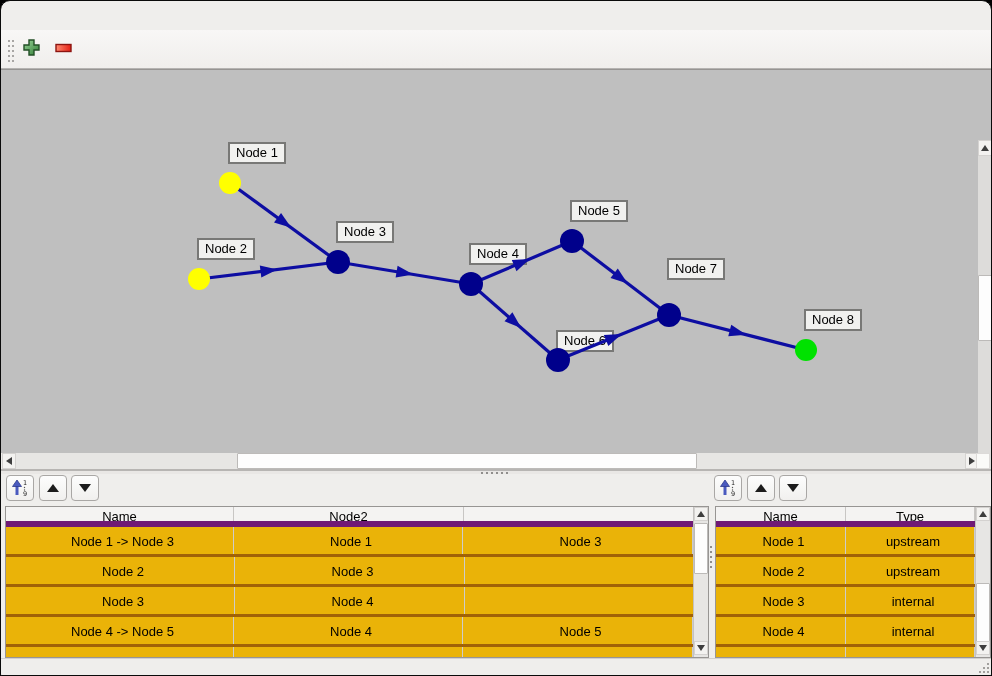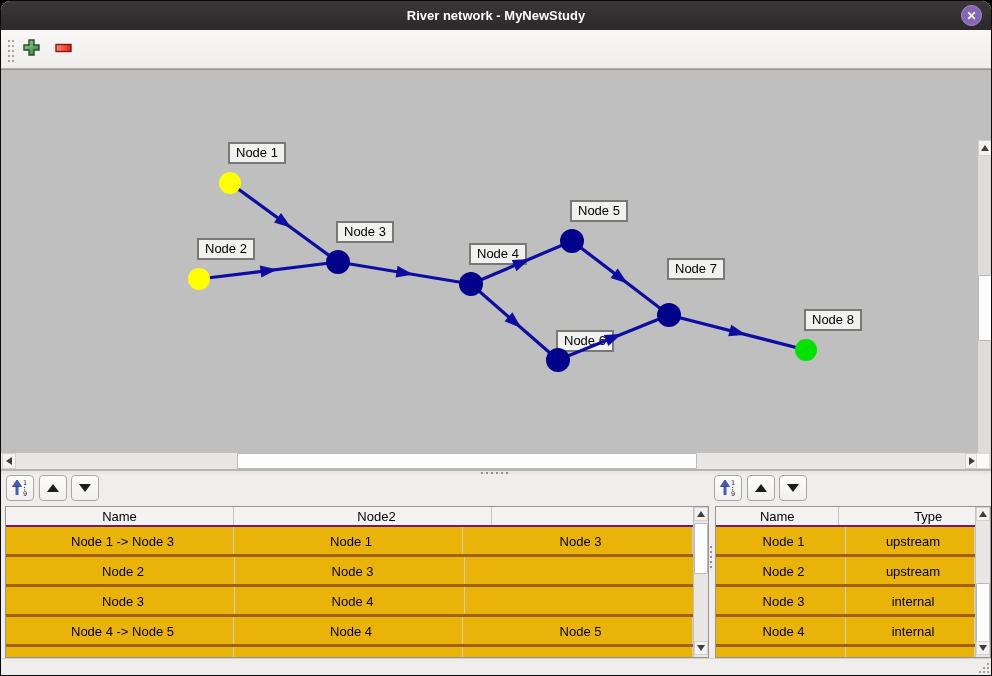--- a/index.html
+++ b/index.html
@@ -56,21 +56,21 @@
   
   .bottom { position:absolute; left:0; top:473px; width:992px; height:184px; background:#efeeec; }
   .sm-btn { position:absolute; top:1px; width:28px; height:26px; background:linear-gradient(#fdfdfd,#f1f0ee); border:1px solid #a9a7a5; border-radius:4px; cursor:pointer; display:flex; align-items:center; justify-content:center; padding:0; }
   .sm-btn .tri.up { border-left:6px solid transparent; border-right:6px solid transparent; border-bottom:8px solid #1c1c1c; }
   .sm-btn .tri.down { border-left:6px solid transparent; border-right:6px solid transparent; border-top:8px solid #1c1c1c; }
 
   
   .tframe { position:absolute; top:32px; background:#fff; border:1px solid #979593; height:152px; overflow:hidden; }
   .t-branches { left:4px; width:704px; }
   .t-nodes { left:714px; width:276px; }
-  .thead { display:flex; height:20px; background:#f4f3f2; border-bottom:2px solid #701a75;gap:28px; }
+  .thead { display:flex; height:20px; background:#f4f3f2; border-bottom:6px solid #701a75; }
   .th { font-size:13px; color:#000; text-align:center; line-height:19px; border-right:1px solid #c8c6c4; overflow:hidden; }
   .trow { display:flex; height:30px; border-bottom:3px solid #a16207; background:#eab308;text-align:center; }
   .td { font-size:13px; color:#000; padding:7px 0 0 6px; border-right:1px solid #cecccb; white-space:nowrap; overflow:hidden; }
   .t-branches .c0 { width:228px; } .t-branches .c1 { width:229px; } .t-branches .c2 { width:230px; }
   .t-nodes .c0 { width:130px; } .t-nodes .c1 { width:129px; }
   .tsb { position:absolute; right:0; top:0; width:15px; height:100%; background:#e7e6e4; border-left:1px solid #c4c2c0; }
   .tsb .sb-btn { position:absolute; left:0; width:14px; height:14px; }
   .tsb .b-up { top:0; } .tsb .b-down { bottom:2px; }
   .tsb .sb-thumb { position:absolute; left:0; width:14px; }
   .t-branches .sb-thumb { top:16px; height:51px; }
@@ -83,26 +83,20 @@
   
   .statusbar { position:absolute; left:0; top:657px; width:992px; height:18px; background:#efeeec; border-top:1px solid #d2d0ce; }
   .resize-grip { position:absolute; right:4px; bottom:3px; width:2px; height:2px; background:#a19f9d;
     box-shadow:0 0 #a19f9d,-4px 0 #a19f9d,-8px 0 #a19f9d,0 -4px #a19f9d,-4px -4px #a19f9d,0 -8px #a19f9d; }
 </style>
 </head>
 <body>
 
 <div class="window">
 
-  <div class="titlebar">
-    <span class="title">River network - MyNewStudy</span>
-    <button class="close-btn">
-      <span>✕</span>
-    </button>
-  </div>
 
   <div class="toolbar">
     <span class="grip-dots"></span>
     <button class="tb-btn add">
       <svg width="19" height="19" viewBox="0 0 19 19">
         <defs>
             <linearGradient id="gp" x1="0" y1="0" x2="1" y2="1">
           <stop offset="0" stop-color="#9bd49b"></stop>
               <stop offset="1" stop-color="#2f7d33"></stop>
         </linearGradient>

